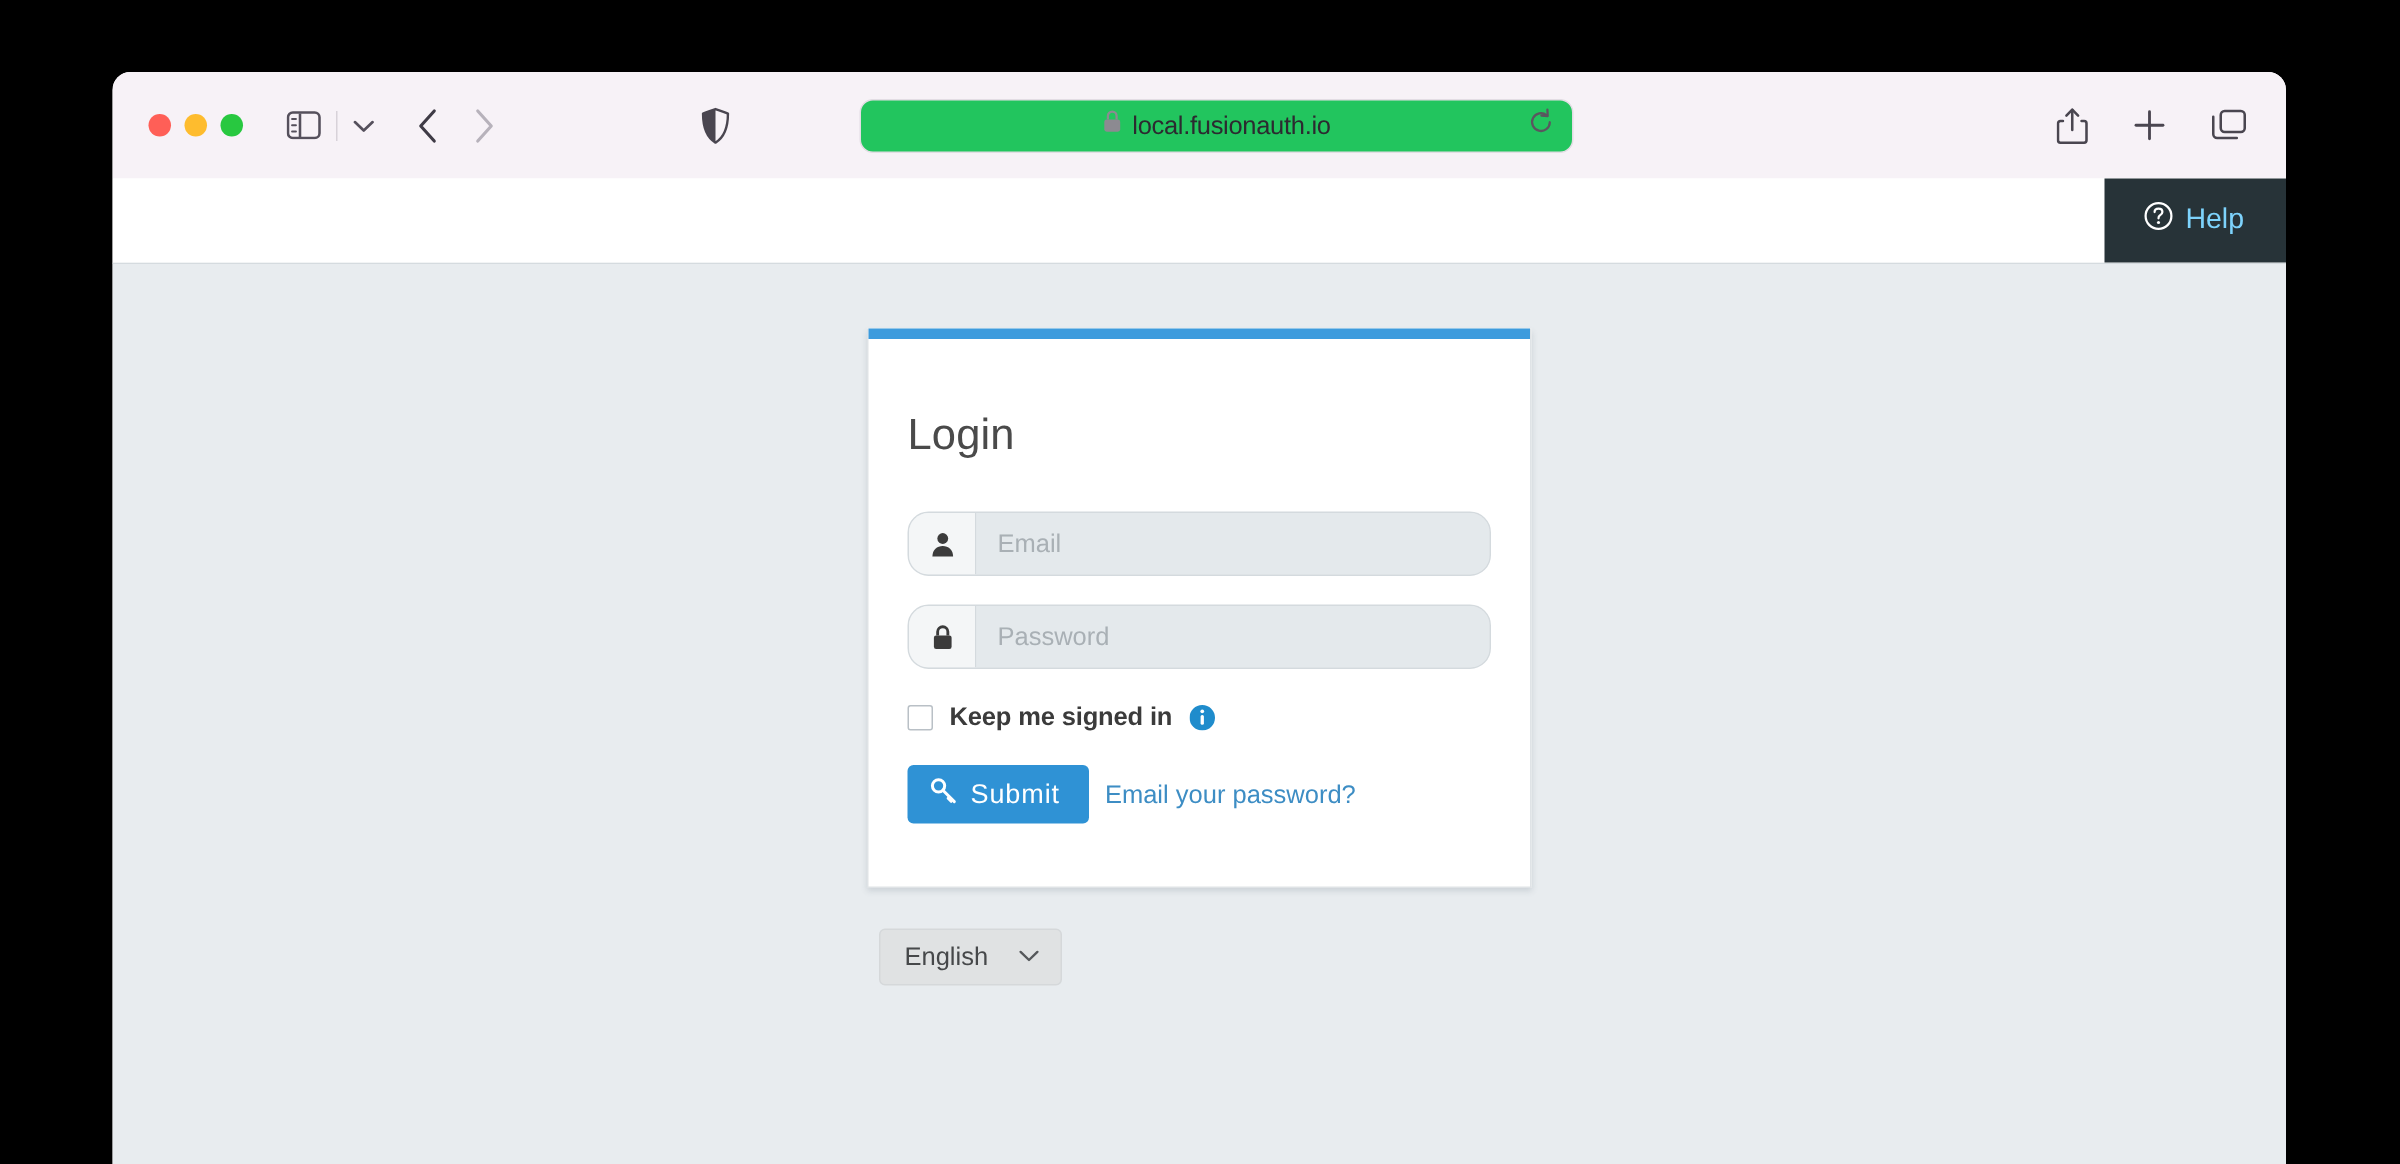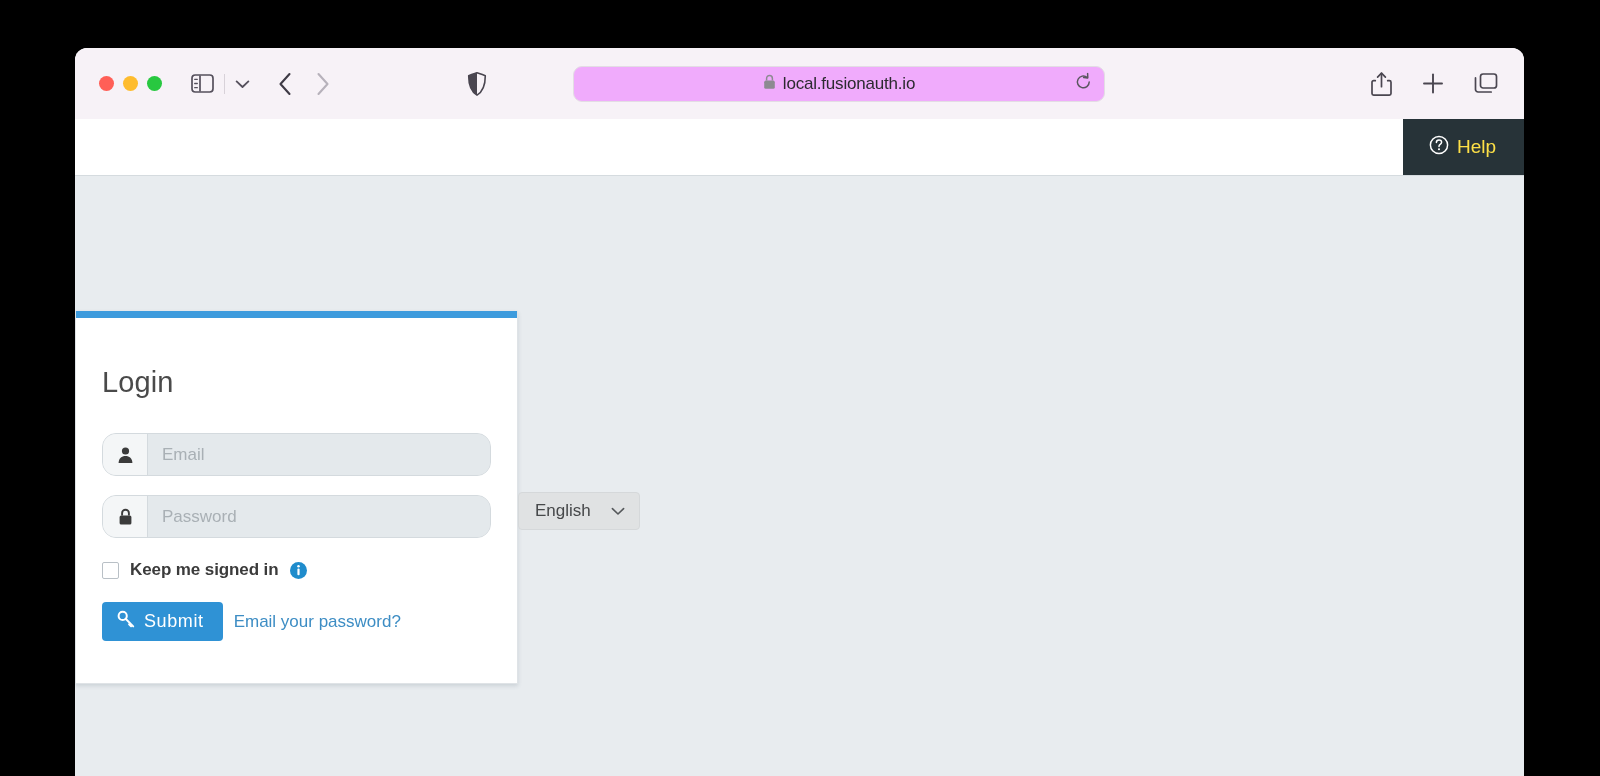--- a/index.html
+++ b/index.html
@@ -85,23 +85,23 @@
     left: 392px;
     top: 50%;
     transform: translateY(-50%);
   }
 
   .url-bar {
     position: absolute;
     left: 498px;
     top: 50%;
     transform: translateY(-50%);
-    width: 532px;
+    width: 476px;
     height: 36px;
-    background: #f0abfc;
+    background: #22c55e;
     border: 1px solid #e3dde4;
     border-radius: 9px;
     display: flex;
     align-items: center;
     justify-content: center;
     gap: 7px;
   }
   .url-text {
     font-size: 17px;
     color: #2c2a30;
@@ -131,36 +131,37 @@
     height: 56px;
     background: #ffffff;
     flex-shrink: 0;
     display: flex;
     justify-content: flex-end;
     align-items: stretch;
     position: relative;
   }
   .help-button {
     background: #273338;
-    color: #fde047;
+    color: #7dd3fc;
     display: flex;
     align-items: center;
     gap: 8px;
     padding: 0 28px 0 26px;
     font-size: 19px;
     cursor: pointer;
     min-width: 118px;
   }
 
   
   .page-body {
     flex: 1;
     background: #e8ecef;
     border-top: 1px solid #d5dbdf;
     display: flex;
+    flex-direction: column;
     align-items: center;
     padding-top: 43px;
     overflow: hidden;
   }
 
   
   .login-card {
     width: 443px;
     background: #ffffff;
     border: 1px solid #dfe3e6;

